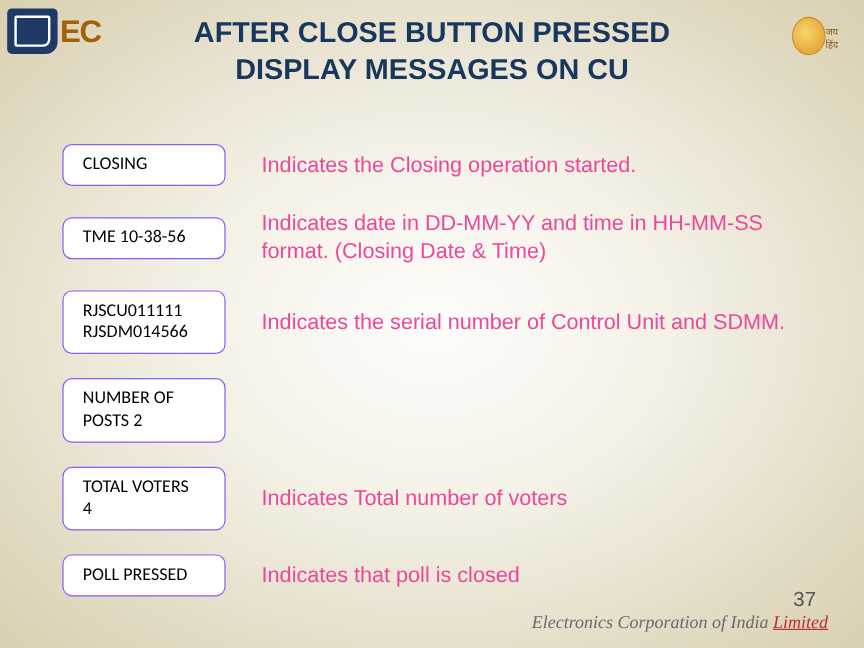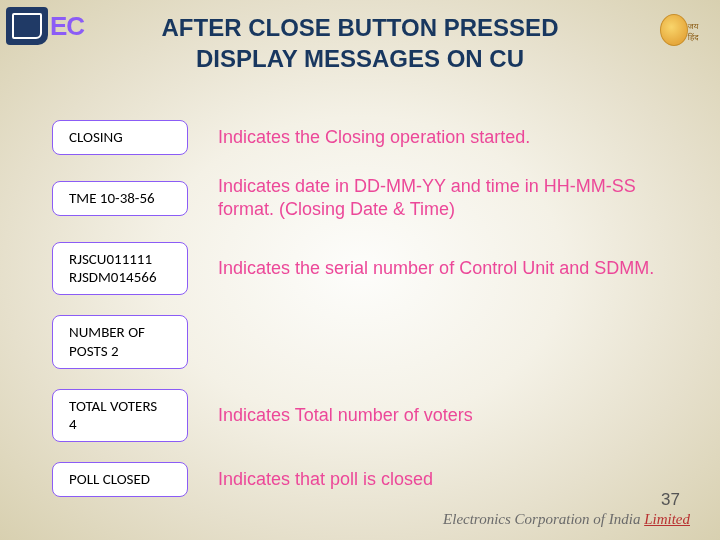--- a/index.html
+++ b/index.html
@@ -31,21 +31,21 @@
   .logo-left .shape::after {
     content: "";
     position: absolute;
     top: 6px; left: 6px; right: 6px; bottom: 6px;
     border: 2px solid #fff;
     border-radius: 2px 2px 6px 2px;
   }
   .logo-left .ec {
     font-size: 26px;
     font-weight: bold;
-    color: #8b5cf6;
+    color: #a16207;
     margin-left: 2px;
     letter-spacing: -1px;
   }
   .logo-right {
     position: absolute;
     top: 6px;
     right: 12px;
     width: 48px;
     height: 48px;
     display: flex;
@@ -182,21 +182,21 @@
   <div class="row">
     <div class="box">
       <span class="l1">TOTAL VOTERS</span>
       <span class="l2">4</span>
     </div>
     <div class="desc">Indicates Total number of voters</div>
   </div>
 
   <div class="row">
     <div class="box">
-      <span class="l1">POLL CLOSED</span>
+      <span class="l1">POLL PRESSED</span>
       <span class="l2"></span>
     </div>
     <div class="desc">Indicates that poll is closed</div>
   </div>
 
 </div>
 
 <div class="pagenum">37</div>
 
 <div class="footer">

